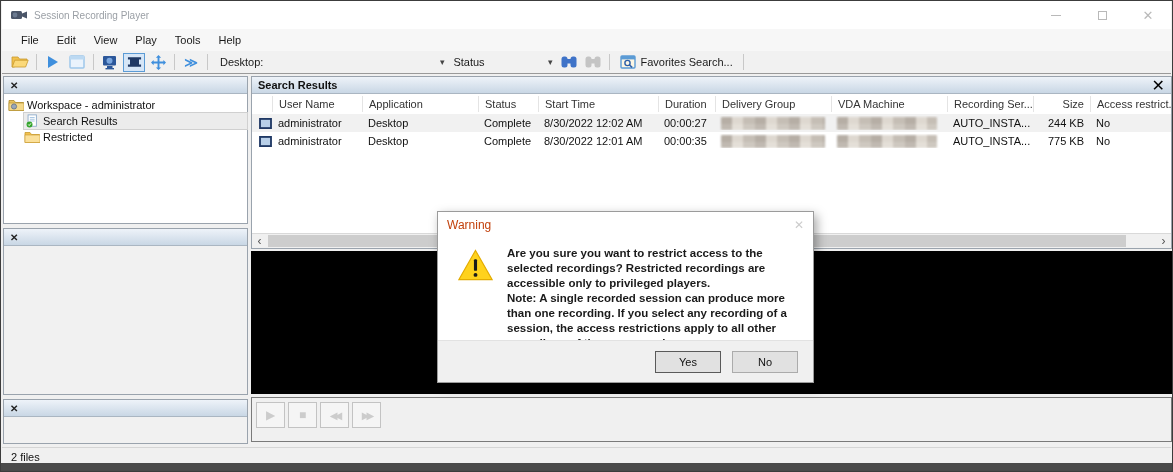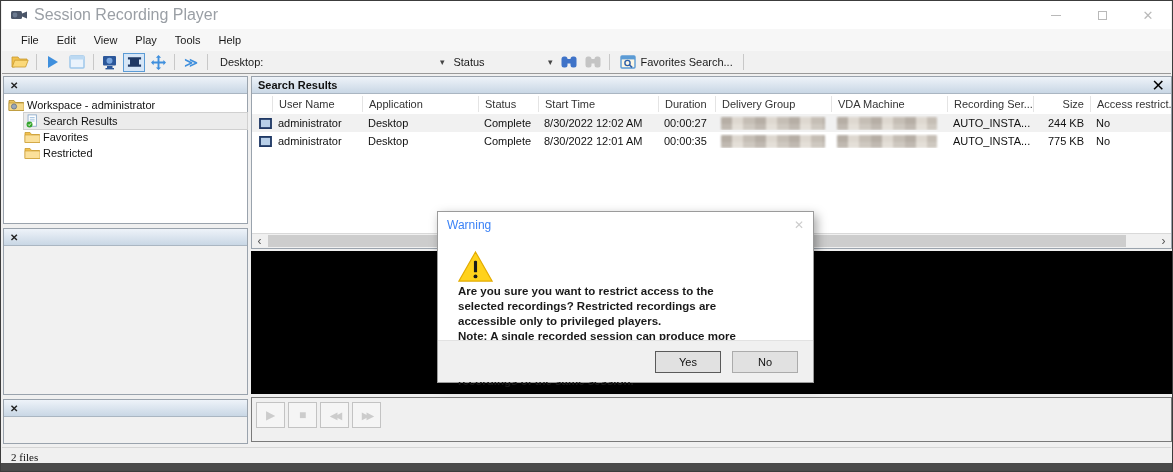--- a/index.html
+++ b/index.html
@@ -2,21 +2,21 @@
 <html><head>
 <meta charset="utf-8">
 <style>
   * { margin:0; padding:0; box-sizing:border-box; }
   html,body { width:1173px; height:472px; background:#e8e8e8; font-family:"Liberation Sans", sans-serif; }
   .window { position:relative; width:1173px; height:472px; background:#f0f0f0; border:1px solid #3c3c3c; overflow:hidden; }
 
   
   .titlebar { position:absolute; left:1px; top:0; right:1px; height:28px; background:#ffffff; display:flex; align-items:center; }
   .titlebar .appicon { margin-left:8px; width:18px; height:14px; }
-  .titlebar .title { margin-left:6px; font-size:16px; color:#9a9fa5; }
+  .titlebar .title { margin-left:6px; font-size:10px; color:#9a9fa5; }
   .wincontrols { position:absolute; right:0; top:0; height:28px; display:flex; }
   .wcbtn { width:46px; height:28px; display:flex; align-items:center; justify-content:center; color:#b9b9b9; }
   .wc-min span { display:block; width:10px; height:1px; background:#b9b9b9; }
   .wc-max span { display:block; width:9px; height:9px; border:1px solid #b9b9b9; }
   .wc-close { font-size:13px; }
 
   
   .menubar { position:absolute; left:1px; top:28px; right:1px; height:22px; background:#f7f7f7; display:flex; align-items:center; padding-left:10px; }
   .menuitem { font-size:11px; color:#1a1a1a; padding:3px 9px; }
 
@@ -81,29 +81,29 @@
   .hthumb { position:absolute; left:16px; top:1px; height:12px; width:858px; background:#cdcdcd; }
 
   
   .video { position:absolute; left:250px; top:250px; width:921px; height:143px; background:#000; }
   .playbox { position:absolute; left:250px; top:396px; width:921px; height:45px; background:#f0f0f0; border:1px solid #7a7a7a; padding:4px; display:flex; gap:3px; }
   .pbtn { width:29px; height:26px; background:#f5f5f5; border:1px solid #c3c3c3; color:#cccccc; display:flex; align-items:center; justify-content:center; font-size:12px; }
   .pbtn .dbl { letter-spacing:-3px; font-size:10px; }
 
   
   .statusbar { position:absolute; left:1px; right:1px; top:446px; height:18px; background:#f0f0f0; border-top:1px solid #d5d5d5; display:flex; align-items:center; padding-left:9px; }
-  .statusbar span { font-size:11px; color:#111;font-family:Liberation Serif, serif; }
+  .statusbar span { font-size:11px; color:#111; }
   .bottomstrip { position:absolute; left:0; right:0; bottom:0; height:8px; background:#4a4a4a; }
 
   
   .dialog { position:absolute; left:436px; top:210px; width:377px; height:172px; background:#fff; border:1px solid #9b9b9b; box-shadow:3px 4px 10px rgba(0,0,0,.35); z-index:20; }
   .dtitle { height:25px; display:flex; align-items:center; padding:0 9px; background:#fff; }
-  .dtitle .dtext { flex:1; font-size:12px; color:#3b82f6; }
+  .dtitle .dtext { flex:1; font-size:12px; color:#c2410c; }
   .dtitle .dclose { color:#cccccc; font-size:12px; }
-  .dbody { display:flex; padding:9px 12px 0 20px;flex-direction:column; }
+  .dbody { display:flex; padding:9px 12px 0 20px; }
   .dwarn { width:35px; height:32px; flex:0 0 35px; margin-right:14px; margin-top:3px; }
   .dmsg { font-size:11.5px; font-weight:600; color:#1a1a1a; line-height:15px; width:300px; }
   .dfoot { position:absolute; left:0; right:0; bottom:0; height:42px; background:#f0f0f0; border-top:1px solid #e2e2e2; display:flex; align-items:center; justify-content:flex-end; padding-right:15px; gap:11px;margin-top:35px; }
   .dbtn { width:66px; height:22px; background:#e1e1e1; font-size:11px; color:#111; display:flex; align-items:center; justify-content:center; }
   .dbtn.def { border:1px solid #5a5a5a; } .dbtn.alt { border:1px solid #ababab; }
 </style>
 </head>
 <body>
 
 <div class="window">
@@ -231,27 +231,20 @@
           <span>Workspace - administrator</span>
         </div>
         <div class="treerow indent treesel">
           <svg class="ticon" viewBox="0 0 14 16">
             <rect x="2.5" y="1" width="9.5" height="13" fill="#ffffff" stroke="#8aa8c8" stroke-width="1"></rect>
             <path d="M4.5 4h5.5 M4.5 6h5.5 M4.5 8h5.5" stroke="#9fc0e0" stroke-width="1"></path>
             <circle cx="4.2" cy="12" r="3.4" fill="#35a52c"></circle>
             <path d="M2.7 12 l1.1 1.2 l2-2.5" stroke="#ffffff" stroke-width="1.1" fill="none"></path>
           </svg>
           <span>Search Results</span>
-        </div>
-        <div class="treerow indent">
-          <svg class="ticon" viewBox="0 0 16 13">
-            <path d="M1 2h5l1.5 2H15a1 1 0 011 1v7H1z" fill="#f2c14e" stroke="#c99a2e" stroke-width="0.8"></path>
-            <rect x="1" y="4.5" width="15" height="7.5" fill="#fbe09a" stroke="#c99a2e" stroke-width="0.6"></rect>
-          </svg>
-          <span>Favorites</span>
         </div>
         <div class="treerow indent">
           <svg class="ticon" viewBox="0 0 16 13">
             <path d="M1 2h5l1.5 2H15a1 1 0 011 1v7H1z" fill="#f2c14e" stroke="#c99a2e" stroke-width="0.8"></path>
             <rect x="1" y="4.5" width="15" height="7.5" fill="#fbe09a" stroke="#c99a2e" stroke-width="0.6"></rect>
           </svg>
           <span>Restricted</span>
         </div>
       </div>
     </div>

